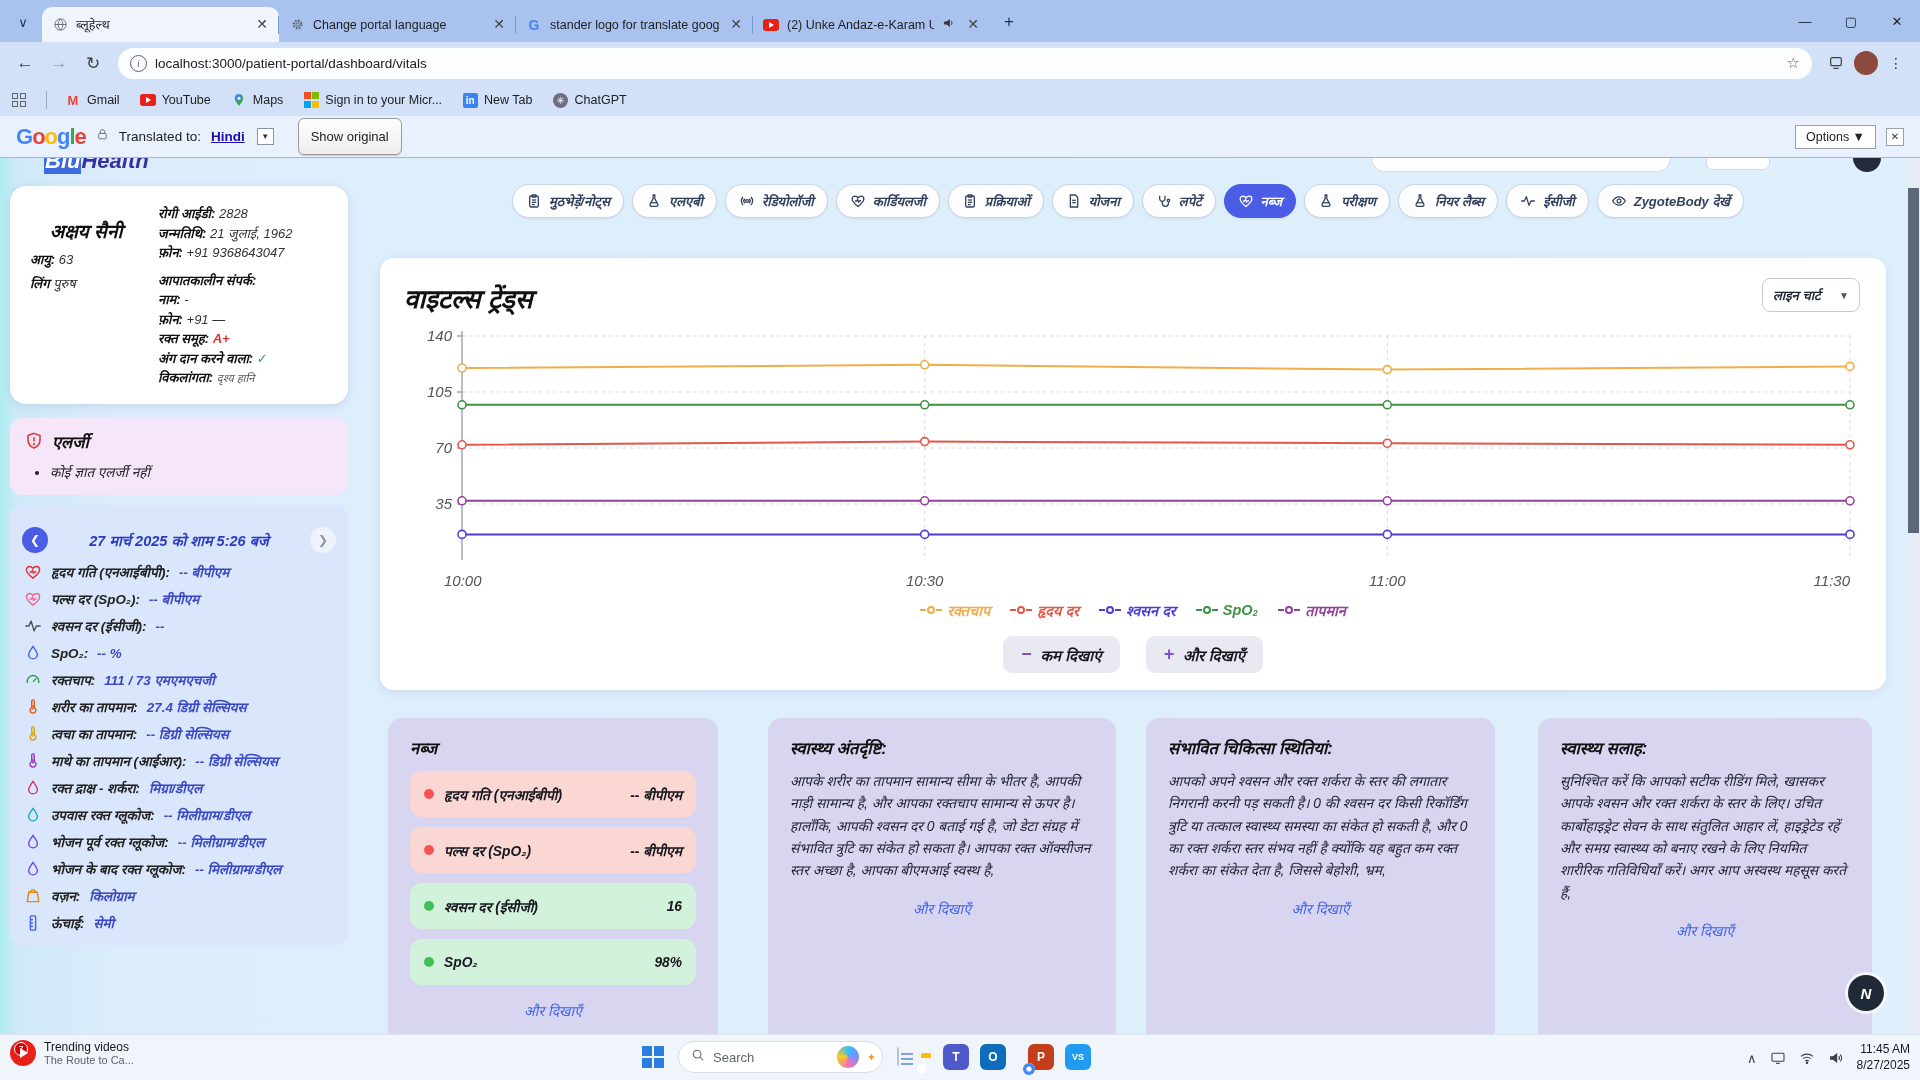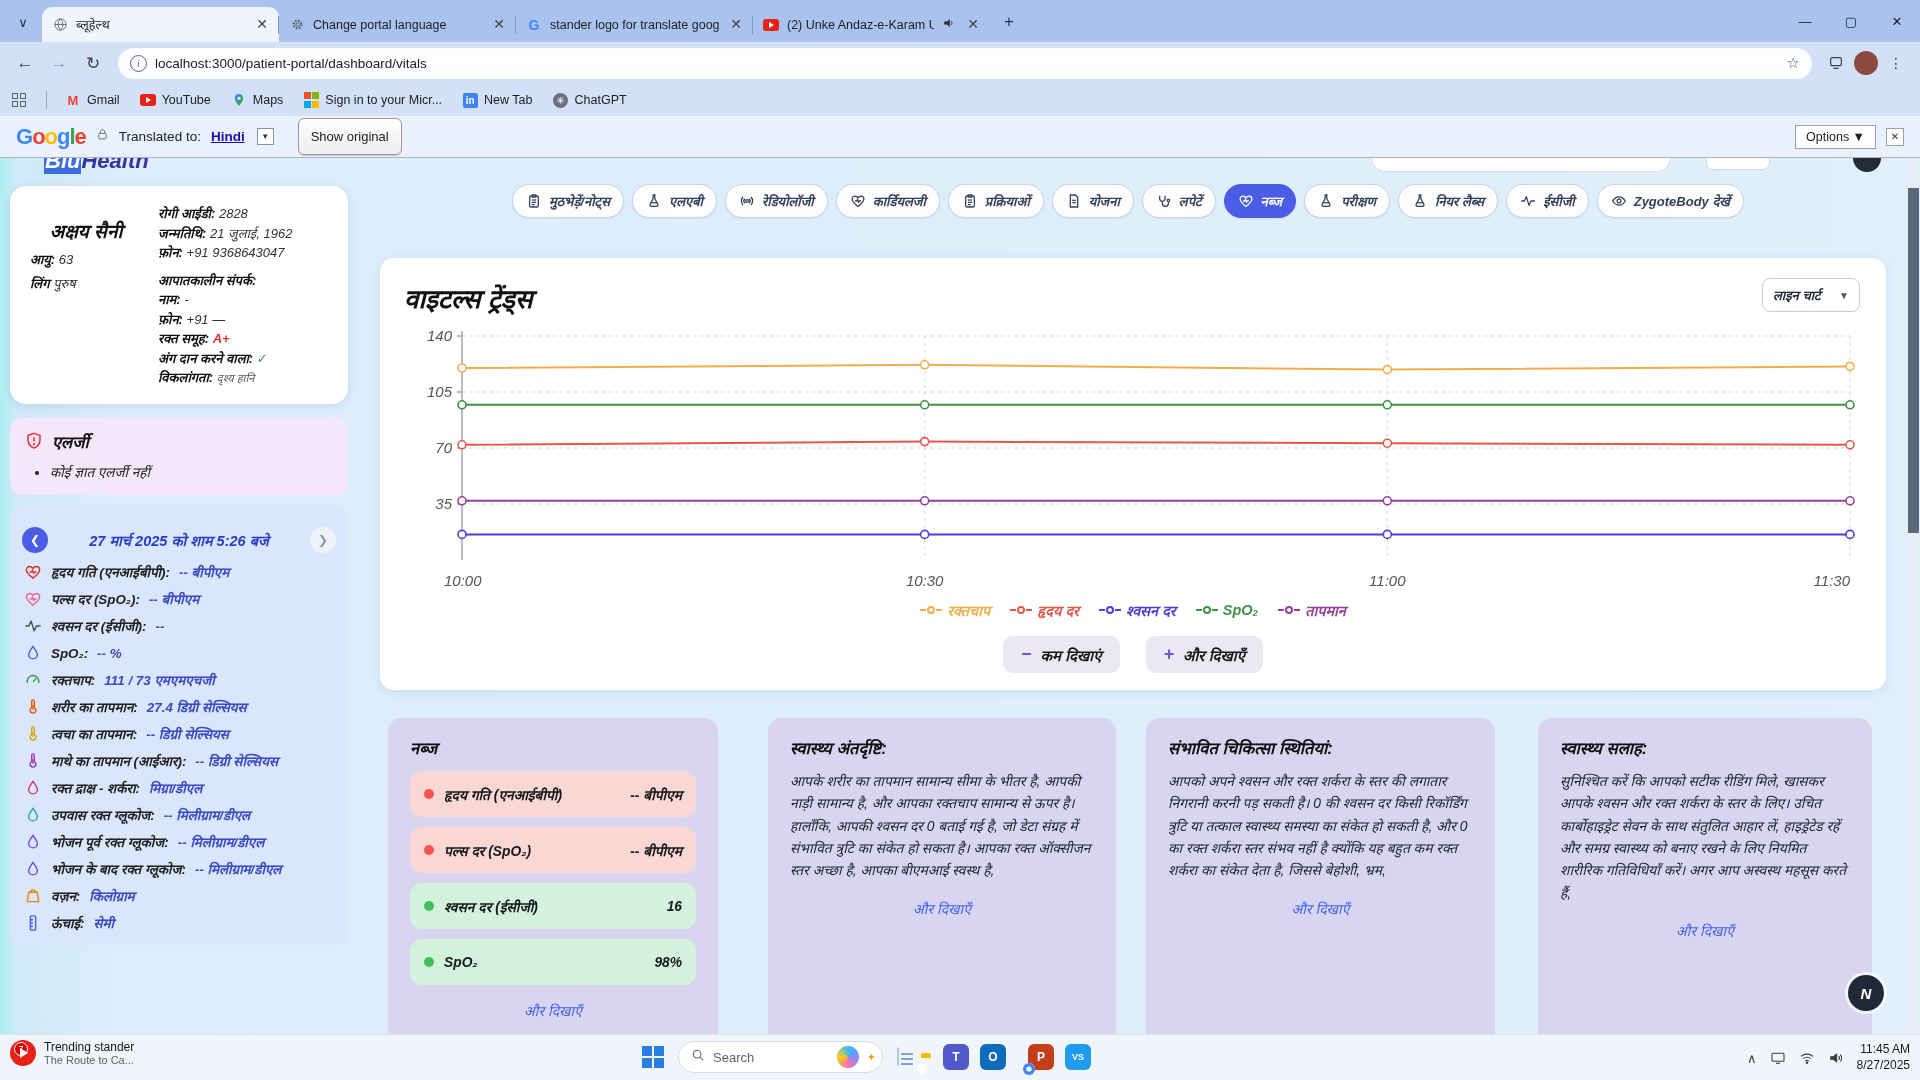--- a/index.html
+++ b/index.html
@@ -732,21 +732,21 @@
       <div class="thumb" data-interactable="true"></div>
     </div>
 </div>
 
 <div class="taskbar" data-interactable="false">
   <div class="tb-notif" data-interactable="true">
     <span class="notif-ic" data-interactable="false">
         <span class="notif-badge" data-interactable="false">7</span>
       </span>
     <span class="notif-txt">
-      <div class="t1" data-interactable="false">Trending stander</div>
+      <div class="t1" data-interactable="false">Trending videos</div>
       <div class="t2" data-interactable="false">The Route to Ca...</div>
     </span>
   </div>
   <div class="tb-center">
     <span class="win-logo" data-interactable="true">
         <i></i>
         <i></i>
         <i></i>
         <i></i>
       </span>

